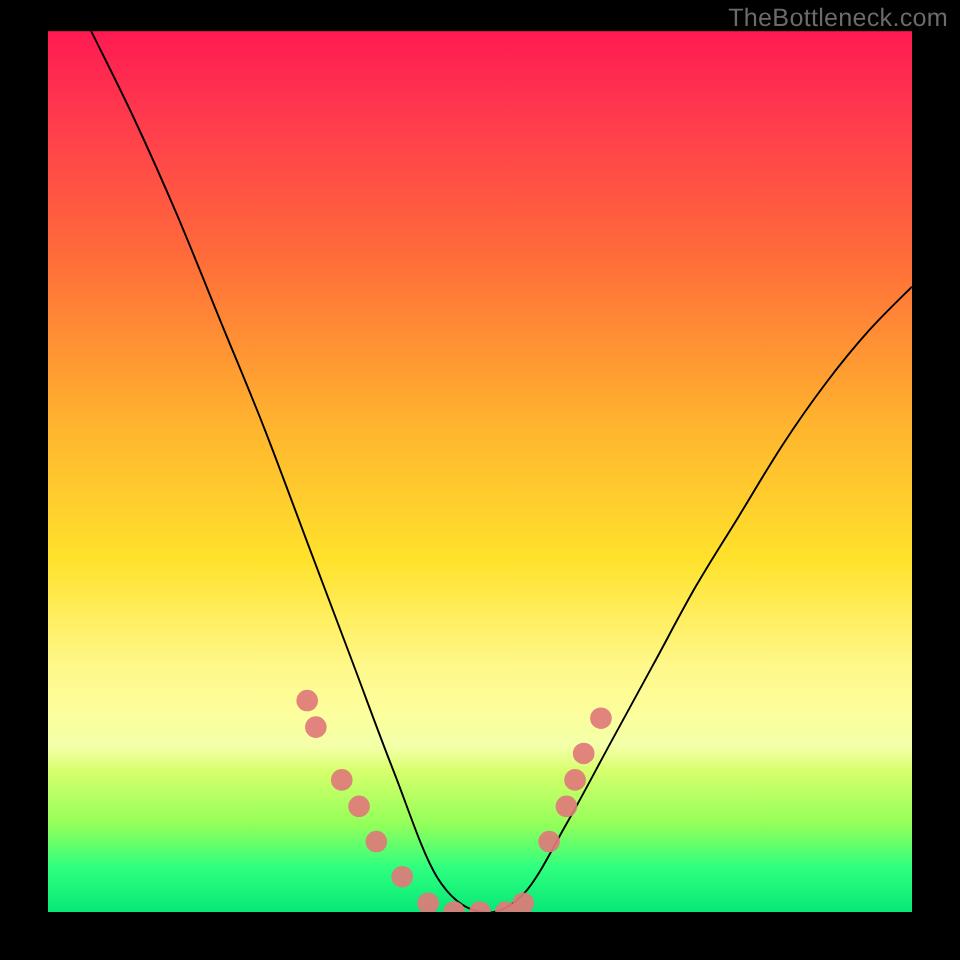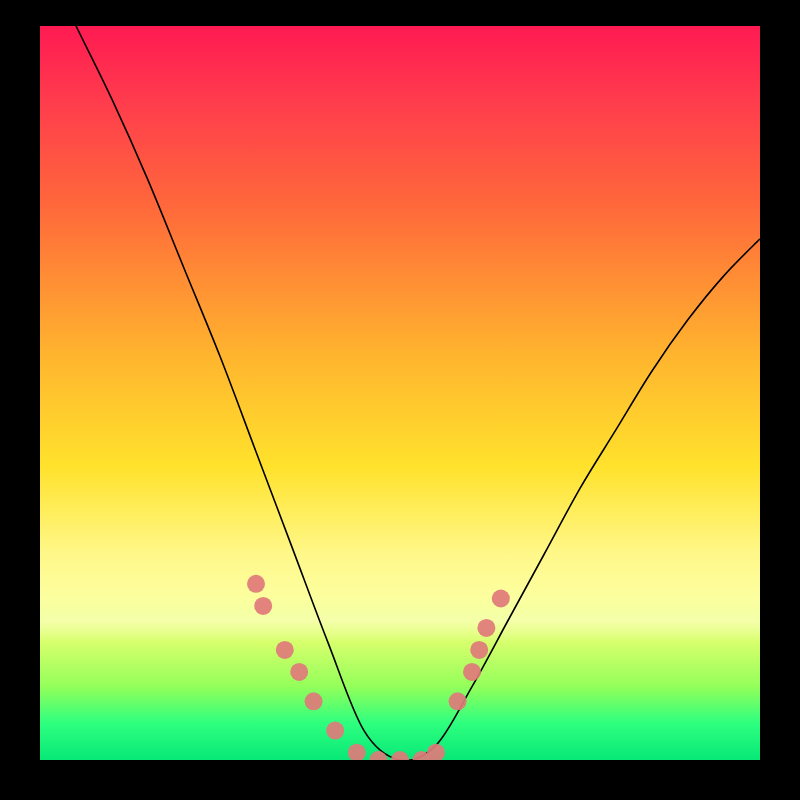--- a/index.html
+++ b/index.html
@@ -79,20 +79,21 @@
     fill: none;
     stroke: #000;
     stroke-width: 1.6;
   }
 </style>
 </head>
 <body>
 
 <div class="stage">
 
+  <div class="watermark">TheBottleneck.com</div>
 
   <div class="plot-area"></div>
   <div class="bright-band"></div>
 
   <svg class="overlay" viewBox="0 0 720 734" preserveAspectRatio="none">
     <path id="curve-path" class="curve" d="M 21.6 -29.4 C 24.0 -24.5, 27.6 -17.1, 36.0 0.0 C 44.4 17.1, 60.0 47.7, 72.0 73.4 C 84.0 99.1, 96.0 126.0, 108.0 154.1 C 120.0 182.3, 132.0 212.9, 144.0 242.2 C 156.0 271.6, 168.0 299.7, 180.0 330.3 C 192.0 360.9, 204.0 393.9, 216.0 425.7 C 228.0 457.5, 240.0 489.3, 252.0 521.1 C 264.0 552.9, 276.0 586.0, 288.0 616.6 C 300.0 647.1, 312.0 685.1, 324.0 704.6 C 336.0 724.2, 348.0 731.6, 360.0 734.0 C 372.0 736.4, 384.0 731.6, 396.0 719.3 C 408.0 707.1, 420.0 681.4, 432.0 660.6 C 444.0 639.8, 456.0 616.6, 468.0 594.5 C 480.0 572.5, 492.0 550.5, 504.0 528.5 C 516.0 506.5, 528.0 483.2, 540.0 462.4 C 552.0 441.6, 564.0 423.3, 576.0 403.7 C 588.0 384.1, 600.0 363.3, 612.0 345.0 C 624.0 326.6, 636.0 309.5, 648.0 293.6 C 660.0 277.7, 672.0 263.0, 684.0 249.6 C 696.0 236.1, 714.0 219.0, 720.0 212.9"></path>
     <g id="marker-group">
         <circle class="datapoint" cx="216.0" cy="557.8" r="9"></circle>
         <circle class="datapoint" cx="223.2" cy="579.9" r="9"></circle>
         <circle class="datapoint" cx="244.8" cy="623.9" r="9"></circle>

